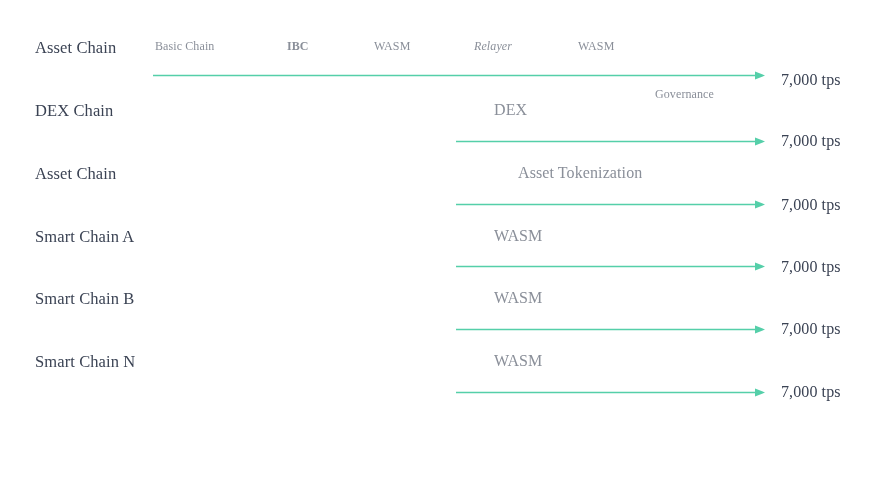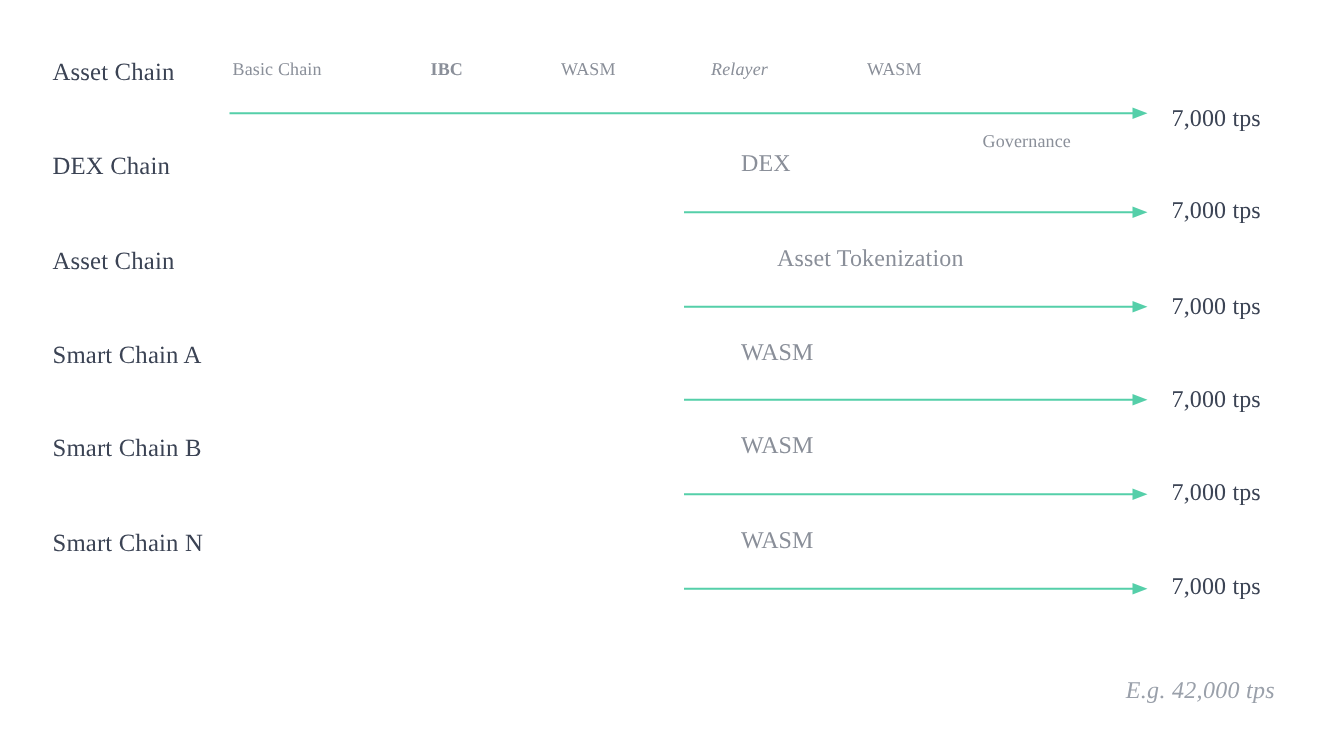--- a/index.html
+++ b/index.html
@@ -137,15 +137,14 @@
       <div class="mid-label" style="left: 494px; top: 352px;">WASM</div>
       <div class="arrow" style="left: 456px; top: 387px; width: 309px;">
         <svg width="309" height="11" viewBox="0 0 309 11">
           <line x1="0" y1="5.5" x2="300" y2="5.5" stroke="#55cfa9" stroke-width="1.4"></line>
           <polygon points="299,1.6 309,5.5 299,9.4" fill="#55cfa9"></polygon>
         </svg>
       </div>
       <div class="tps-label" style="left: 781px; top: 383px;">7,000 tps</div>
     </div>
 
-  <div class="eg-line" style="right: 40px; top: 452px;">E.g. 42,000 tps</div>
 
 </div>
 
 </body></html>

